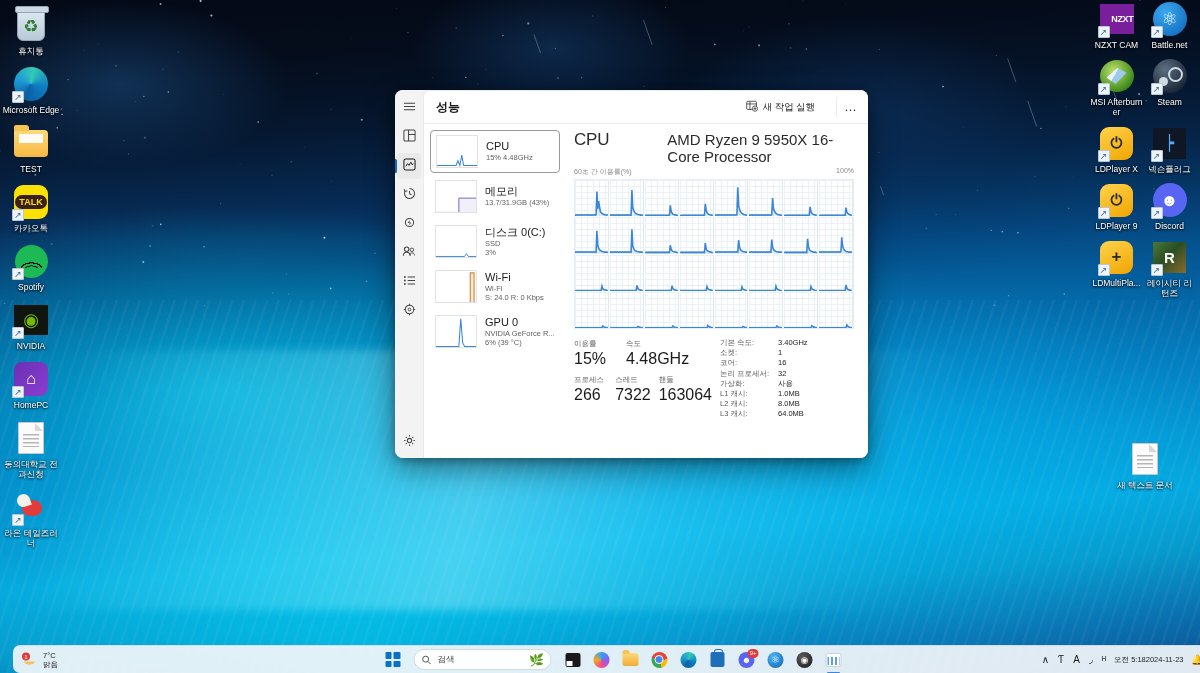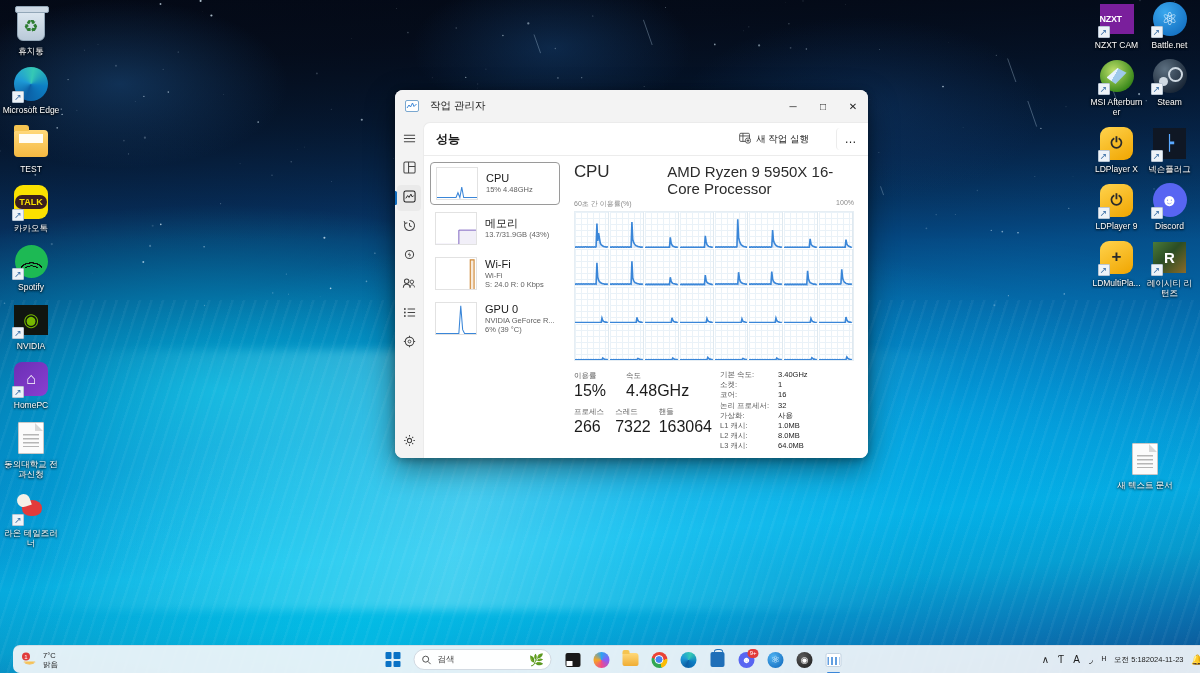--- a/index.html
+++ b/index.html
@@ -112,21 +112,21 @@
     position: relative; border-radius: 1px; }
   .art-doc::before { content: ""; position: absolute; right: 0; top: 0; border-width: 0 8px 8px 0;
     border-style: solid; border-color: #d8d8d8 #ffffff; }
   .art-doc::after { content: ""; position: absolute; left: 4px; top: 11px; right: 4px; height: 13px;
     background: repeating-linear-gradient(180deg,#b6b6b6 0px,#b6b6b6 1px,rgba(0,0,0,0) 2px,rgba(0,0,0,0) 4px); }
   .art-raon { width: 34px; height: 30px; position: relative; }
   .art-raon::before { content: ""; position: absolute; left: 8px; top: 8px; width: 20px; height: 16px;
     background: #e23b3b; border-radius: 50% 50% 45% 45%; }
   .art-raon::after { content: ""; position: absolute; left: 3px; top: 2px; width: 13px; height: 13px;
     background: #f5f1e8; border-radius: 50% 50% 0 50%; transform: rotate(-20deg); }
-  .art-nzxt { width: 34px; height: 30px; background: #7a1f9c; display: flex; align-items: center; justify-content: flex-start; }
+  .art-nzxt { width: 34px; height: 30px; background: #7a1f9c; display: flex; align-items: center; justify-content: flex-end; }
   .art-nzxt span { color: #fff; font-size: 9px; font-weight: bold; letter-spacing: -0.3px; }
   .art-battlenet { width: 34px; height: 34px; border-radius: 50%;
     background: radial-gradient(circle at 35% 30%, #3aa8ee, #0b63b8); display: flex; align-items: center; justify-content: center; }
   .art-battlenet span { color: #eaf6ff; font-size: 18px; line-height: 1; }
   .art-msi { width: 34px; height: 32px; border-radius: 50%;
     background: radial-gradient(circle at 40% 35%, #bfe06a, #3f8c1e 70%, #1d5410); position: relative; }
   .art-msi::after { content: ""; position: absolute; left: 7px; top: 8px; width: 20px; height: 16px;
     background: linear-gradient(120deg,#e8f3ff 40%, #9fc9ec 41%); clip-path: polygon(0 60%,55% 0,100% 30%,45% 100%); }
   .art-steam { width: 34px; height: 34px; border-radius: 50%;
     background: radial-gradient(circle at 35% 30%, #5c6f80, #1b2838 75%); position: relative; }
@@ -191,21 +191,21 @@
   #tm-content {
     flex: 1; background: #ffffff; border-radius: 7px 0 0 0;
     margin: 0; display: flex; flex-direction: column; min-width: 0;
     border-top: 1px solid #ebebeb; border-left: 1px solid #ebebeb;
   }
   #tm-header {
     height: 33px; display: flex; align-items: center; padding: 0 8px 0 12px;
     border-bottom: 1px solid #ececec; flex: 0 0 33px;
   }
   #tm-page-title { font-size: 12px; font-weight: bold; color: #1b1b1b; }
-  #tm-header-actions { margin-left: auto; display: flex; align-items: flex-end; gap: 17px; }
+  #tm-header-actions { margin-left: auto; display: flex; align-items: flex-end; gap: 11px; font-family: Liberation Serif, serif; }
   #tm-newtask {
     display: flex; align-items: center; gap: 5px; font-size: 9.5px; color: #1b1b1b;
     padding: 4px 7px; border-radius: 4px; cursor: default;
   }
   #tm-more {
     width: 24px; height: 22px; display: flex; align-items: center; justify-content: center;
     font-size: 12px; color: #1b1b1b; border-radius: 4px; cursor: default;
     border-left: 1px solid #ececec; padding-left: 4px; margin-left: 3px;
   }
 
@@ -673,34 +673,20 @@
 
   <div id="icon-bottom-right" class="dicon" style="position:absolute; right:24px; top:440px;">
     <div class="dicon-glyph">
       <div class="art-doc"></div>
     </div>
     <div class="dicon-label">새 텍스트 문서</div>
   </div>
 
   <div id="taskmgr">
 
-    <div id="tm-titlebar">
-      <div id="tm-app-icon">
-        <svg width="14" height="12" viewBox="0 0 14 12">
-          <rect x="0.5" y="0.5" width="13" height="11" rx="1.5" fill="#fff" stroke="#7aa7cf"></rect>
-          <path d="M2 8 L4 5 L5.5 7 L7.5 3 L9 6.5 L11.5 4" fill="none" stroke="#3a86d8" stroke-width="1"></path>
-        </svg>
-      </div>
-      <div id="tm-title">작업 관리자</div>
-      <div id="tm-winbtns">
-        <div class="winbtn">─</div>
-        <div class="winbtn">□</div>
-        <div class="winbtn close">✕</div>
-      </div>
-    </div>
 
     <div id="tm-body">
 
       <div id="tm-rail">
           <div class="rail-item" title="메뉴">
             <span><svg width="13" height="13" viewBox="0 0 14 14">
                 <g stroke="#444" stroke-width="1.1">
                   <line x1="1" y1="3.5" x2="13" y2="3.5"></line>
                   <line x1="1" y1="7" x2="13" y2="7"></line>
                   <line x1="1" y1="10.5" x2="13" y2="10.5"></line>
@@ -812,20 +798,30 @@
                 </div>
               </div>
               <div class="dev-item">
                 <div class="dev-thumb"><svg viewBox="0 0 42 33" preserveAspectRatio="none">
                     <path d="M0 33 L0 33 L24 33 L24 18 L42 18 L42 33 Z" fill="rgba(122,95,191,0.10)" stroke="none"></path>
                     <path d="M0 33 L24 33 L24 18 L42 18" fill="none" stroke="#7a5fbf" stroke-width="1"></path>
                   </svg></div>
                 <div class="dev-text">
                   <div class="dev-name">메모리</div>
                   <div class="dev-sub">13.7/31.9GB (43%)</div>
+                </div>
+              </div>
+              <div class="dev-item">
+                <div class="dev-thumb"><svg viewBox="0 0 42 33" preserveAspectRatio="none">
+                    <path d="M0 32 L30 32 L32 29 L34 32 L42 32" fill="none" stroke="#3a86d8" stroke-width="1"></path>
+                  </svg></div>
+                <div class="dev-text">
+                  <div class="dev-name">디스크 0(C:)</div>
+                  <div class="dev-sub">SSD</div>
+                  <div class="dev-sub">3%</div>
                 </div>
               </div>
               <div class="dev-item">
                 <div class="dev-thumb"><svg viewBox="0 0 42 33" preserveAspectRatio="none">
                     <path d="M0 33 L36 33 L36 2 L40 2 L40 33 Z" fill="rgba(208,138,58,0.18)"></path>
                     <path d="M36 33 L36 2 L40 2 L40 33" fill="none" stroke="#d08a3a" stroke-width="1.2"></path>
                   </svg></div>
                 <div class="dev-text">
                   <div class="dev-name">Wi-Fi</div>
                   <div class="dev-sub">Wi-Fi</div>

